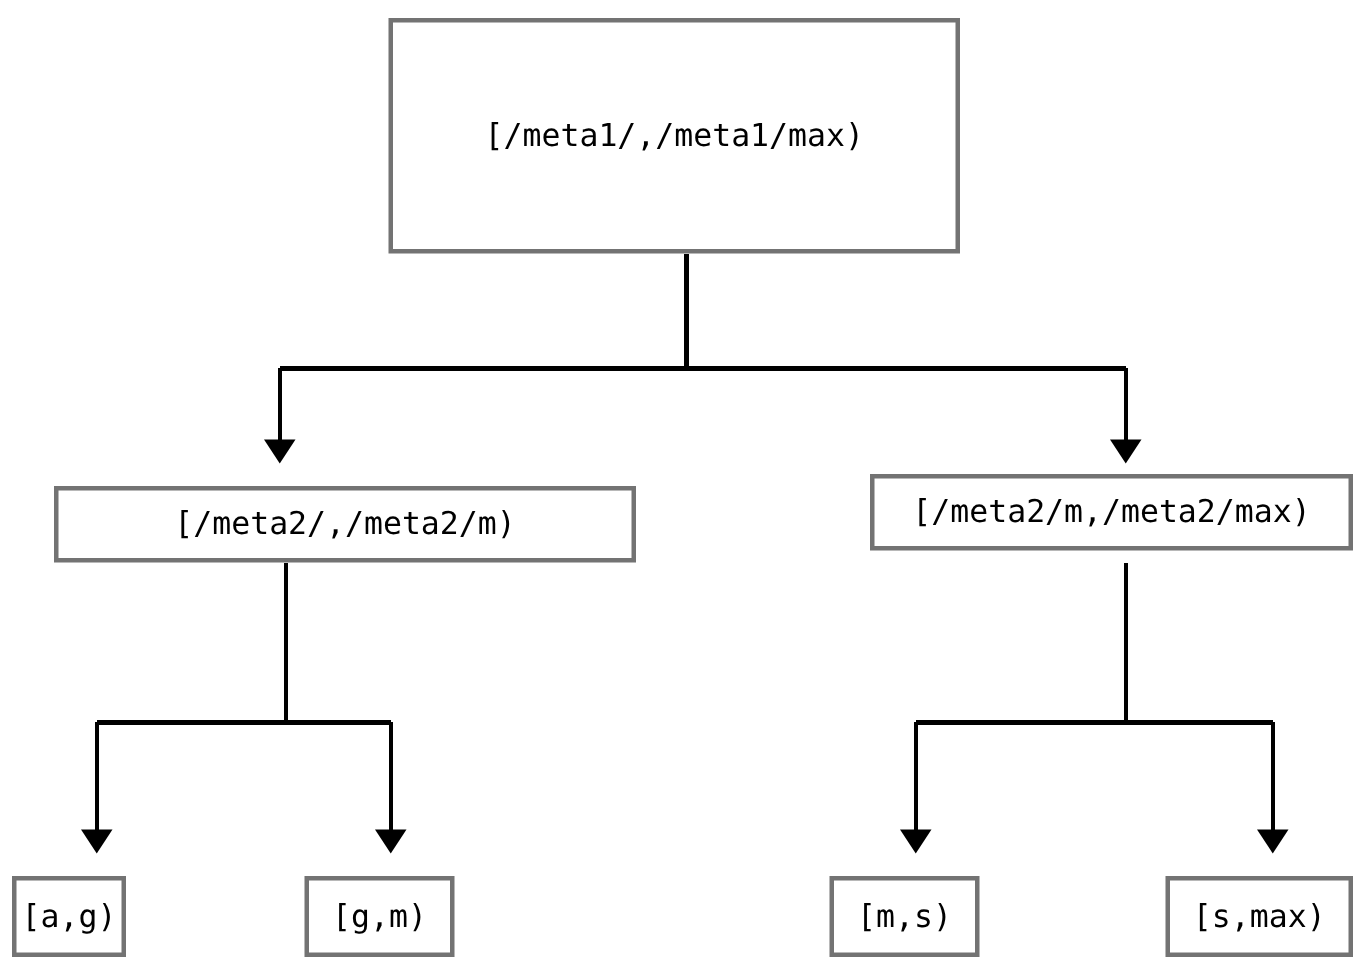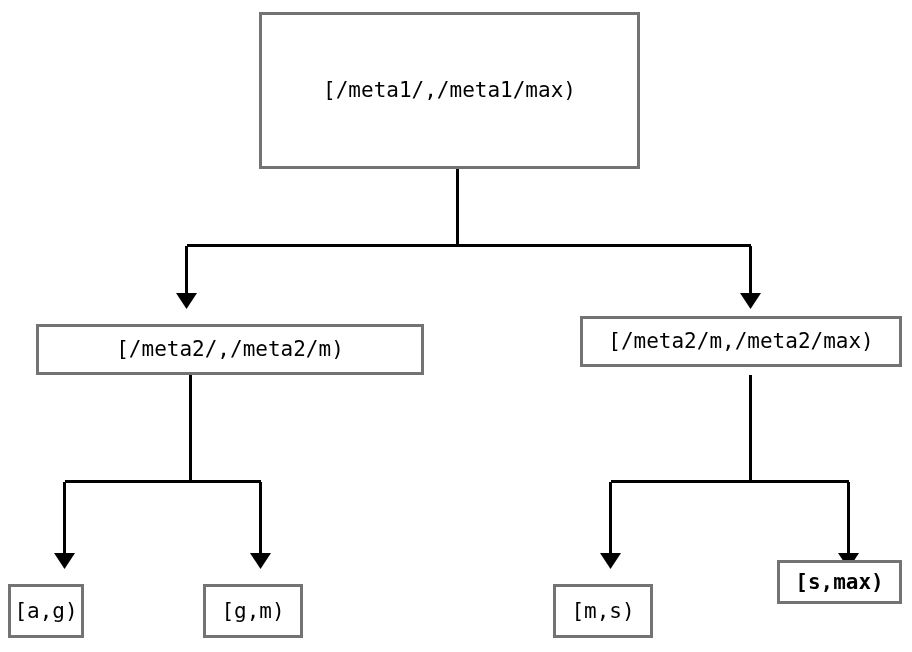--- a/index.html
+++ b/index.html
@@ -68,24 +68,23 @@
     height: 54px;
   }
   #node-leaf-2 {
     left: 553px;
     top: 584px;
     width: 100px;
     height: 54px;
   }
   #node-leaf-3 {
     left: 777px;
-    top: 560px;
+    top: 584px;
     width: 125px;
-    height: 44px;
-    font-weight: bold;
+    height: 54px;
   }
   #node-leaf-0 .node-label,
   #node-leaf-1 .node-label,
   #node-leaf-2 .node-label,
   #node-leaf-3 .node-label { font-size: 21px; }
 
   #edge-layer {
     position: absolute;
     left: 0;
     top: 0;

